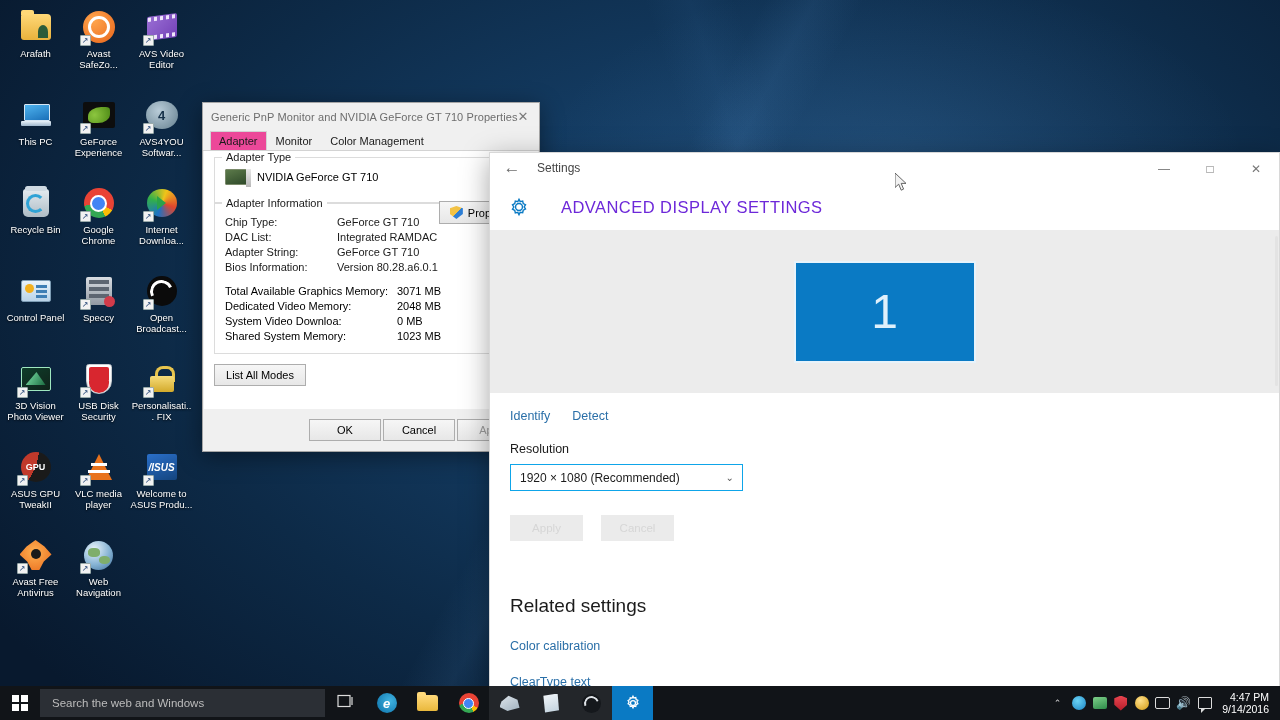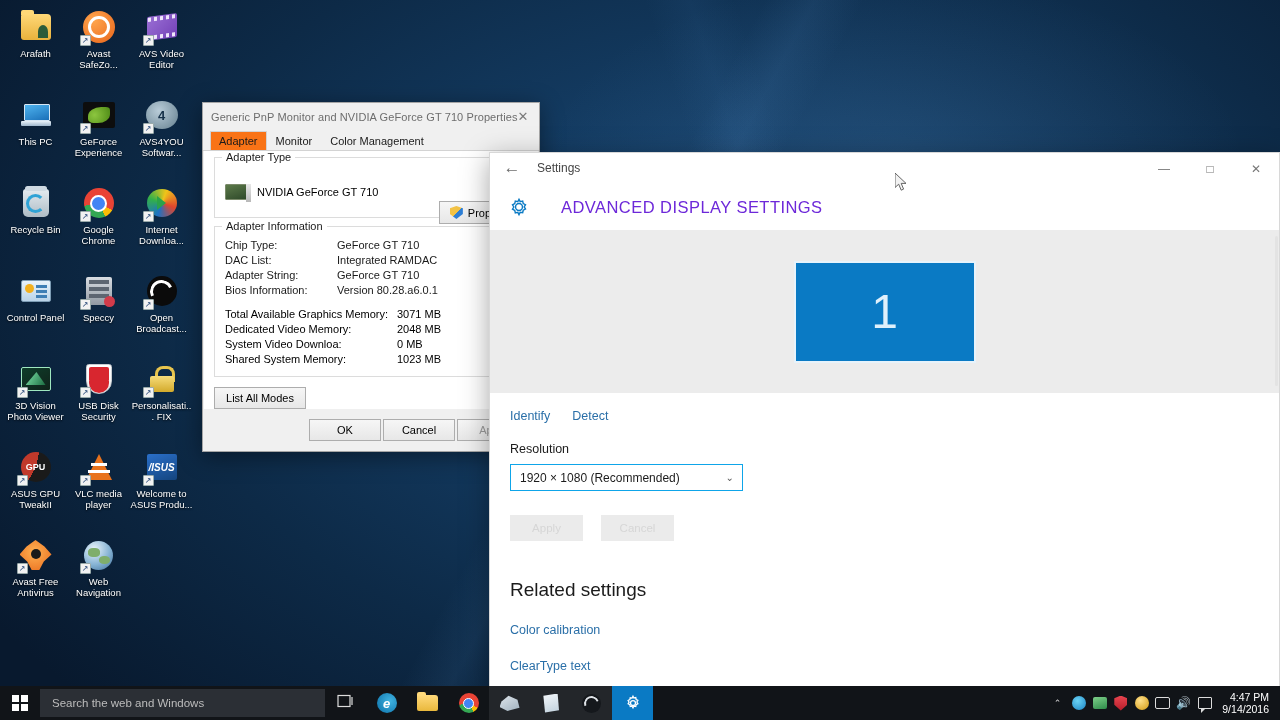--- a/index.html
+++ b/index.html
@@ -126,24 +126,24 @@
     color: #7a7a7a; font-size: 13px; cursor: default;
   }
   #props-tabs {
     display: flex; align-items: flex-end; padding-left: 7px;
     height: 21px; border-bottom: 1px solid #d3d3d3;
   }
   .ptab {
     padding: 3px 8px 3px 8px; font-size: 11px; color: #1a1a1a;
     border: 1px solid transparent; border-bottom: none; cursor: default;
   }
-  .ptab.active { background: #f97316; border-color: #d3d3d3; }
+  .ptab.active { background: #ec4899; border-color: #d3d3d3; }
   #props-body { background:#fff; margin: 0 1px; padding: 6px 10px 0 10px; height: 265px; position: relative;}
 
-  .grp { border: 1px solid #dcdcdc; padding: 17px 10px 8px 10px; margin-bottom: 8px; position: relative; }
+  .grp { border: 1px solid #dcdcdc; padding: 2px 10px 8px 10px; position: relative; }
   .grp > .grp-title {
     position: absolute; top: -7px; left: 7px; background: #fff;
     padding: 0 4px; font-size: 11px; color: #1a1a1a;
   }
   .adapter-row { display: flex; align-items: center; gap: 10px; height: 34px; }
   .gpu-card {
     width: 22px; height: 16px; border-radius: 1px;
     background: linear-gradient(160deg,#5c7a4a,#2f4a2a);
     position: relative; border: 1px solid #7a8a6a;
   }
@@ -225,21 +225,21 @@
     padding: 0 8px 0 9px; font-size: 12px; color: #1b1b1b; cursor: default;
   }
   #res-chevron { color: #5a5a5a; font-size: 10px; }
   #action-row { margin-top: 24px; display: flex; gap: 18px; }
   .ghost-btn {
     width: 73px; height: 26px; background: #ebebeb;
     color: #d6d6d6; font-size: 11.5px;
     display: flex; align-items: center; justify-content: center;
     cursor: default; border: none;
   }
-  #related-title { margin-top: 38px; font-size: 19px; color: #1b1b1b; font-weight: 400; }
+  #related-title { margin-top: 54px; font-size: 19px; color: #1b1b1b; font-weight: 400; }
   .related-link { margin-top: 22px; font-size: 12.5px; color: #2a6fa8; cursor: default; }
 
   
   #settings-scrollbar{
     position:absolute; right:0; top:0; width:6px; height:459px; background:transparent;
   }
   #settings-scroll-thumb{
     position:absolute; right:1px; top:6px; width:3px; height:150px; background:#e3e3e3; border-radius:2px;
   }
 

